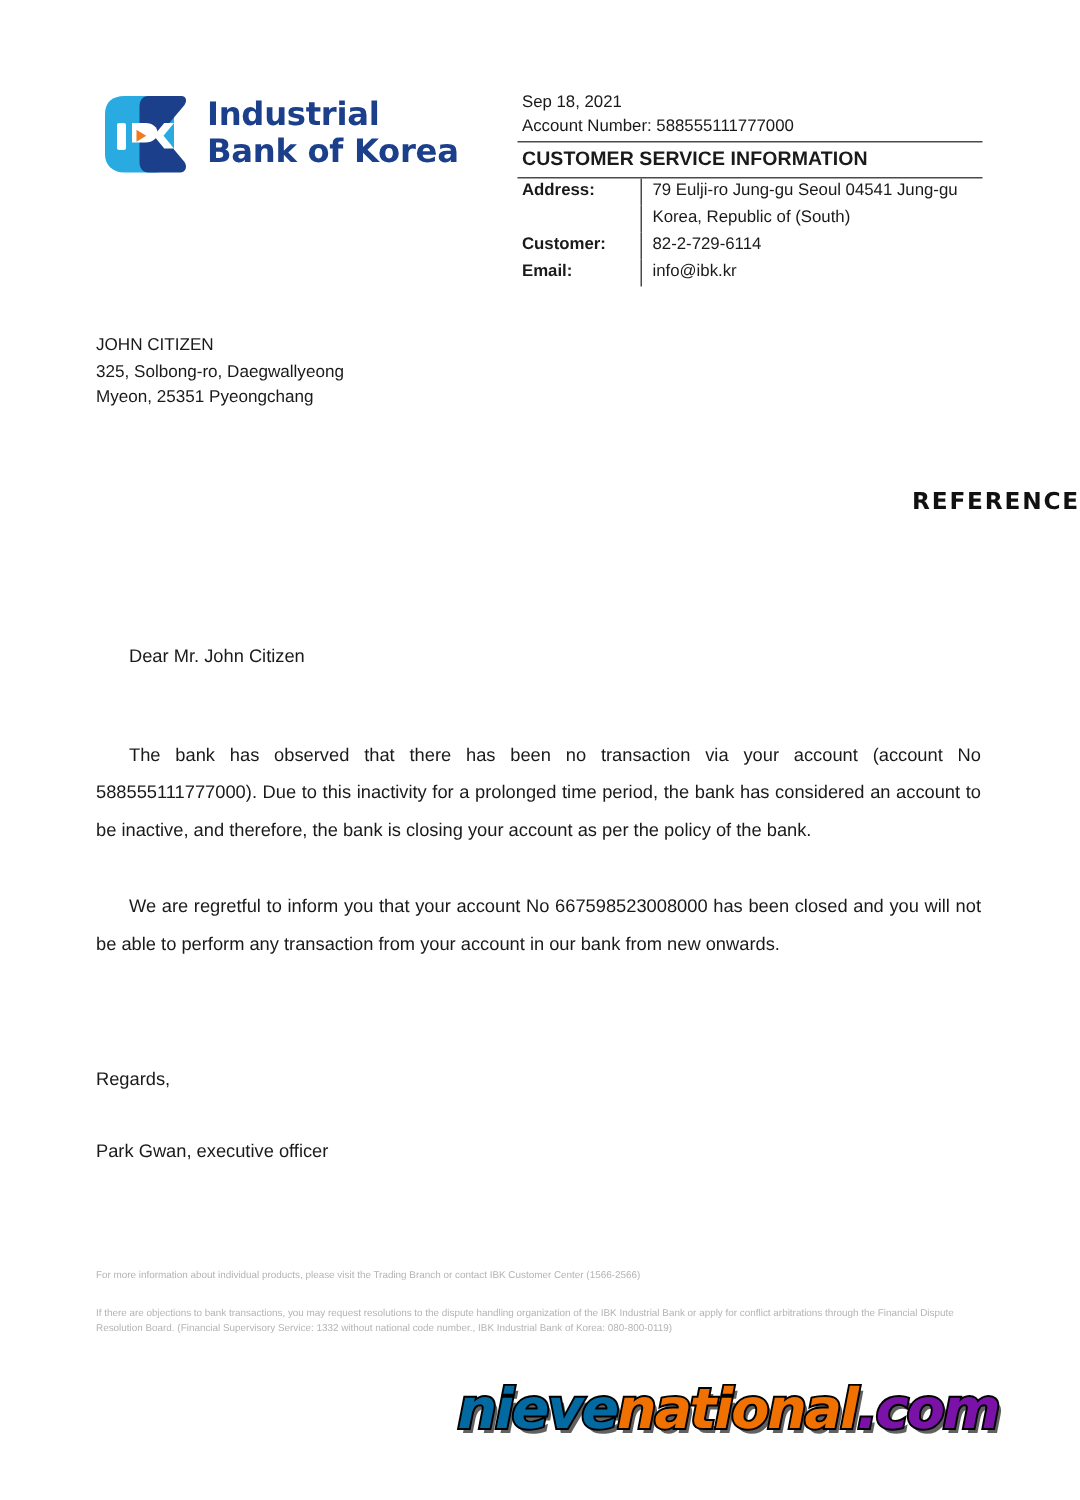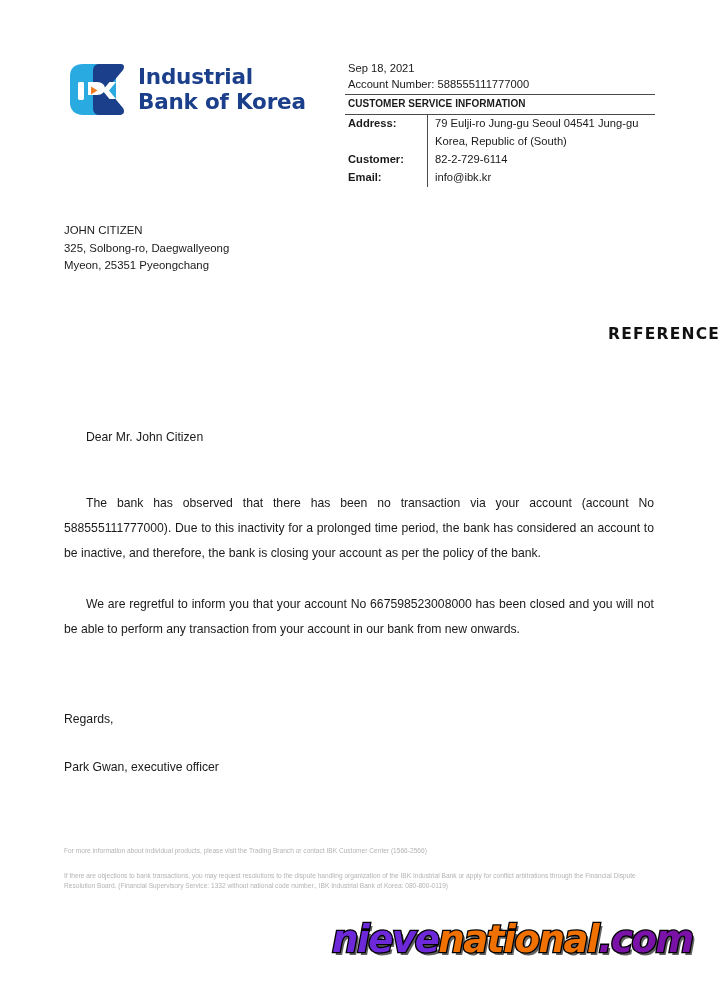--- a/index.html
+++ b/index.html
@@ -67,21 +67,21 @@
   .info-line {
     white-space: nowrap;
     padding-left: 3px;
   }
   .csi-bar {
     border-top: 1.3px solid #4a4a4a;
     border-bottom: 1.3px solid #4a4a4a;
     margin-top: 2px;
     padding: 2px 0 2px 3px;
     font-weight: bold;
-    font-size: 10px;
+    font-size: 13px;
     letter-spacing: 0.05px;
   }
   .info-table {
     width: 100%;
     border-collapse: collapse;
     font-size: 11.2px;
   }
   .info-table td {
     vertical-align: top;
     padding: 1px 0 1px 3px;
@@ -174,21 +174,21 @@
     font-weight: bold;
     font-style: italic;
     font-size: 37px;
     letter-spacing: -1.4px;
     white-space: nowrap;
     line-height: 1;
     -webkit-text-stroke: 2.6px #000000;
     paint-order: stroke fill;
     text-shadow: 2.5px 3px 0 rgba(0,0,0,0.62);
   }
-  .wm-a { color: #6d28d9; margin-left: 27px; }
+  .wm-a { color: #0369a1; }
   .wm-b { color: #f07000; }
   .wm-c { color: #7a12a8; font-style: italic; }
 </style>
 </head>
 <body>
 
 <div class="page">
 
   <div class="header">
 

